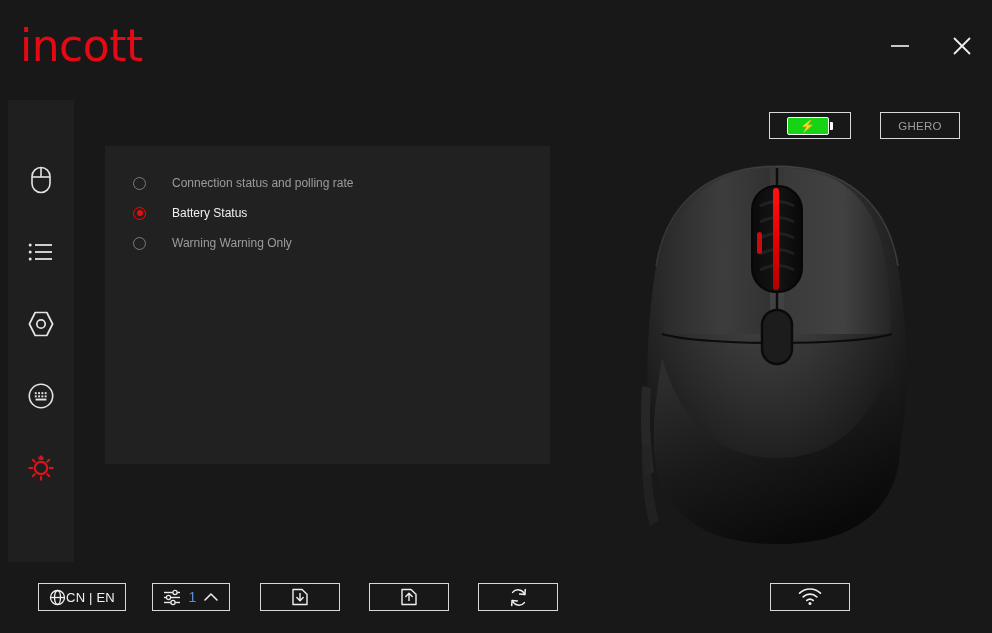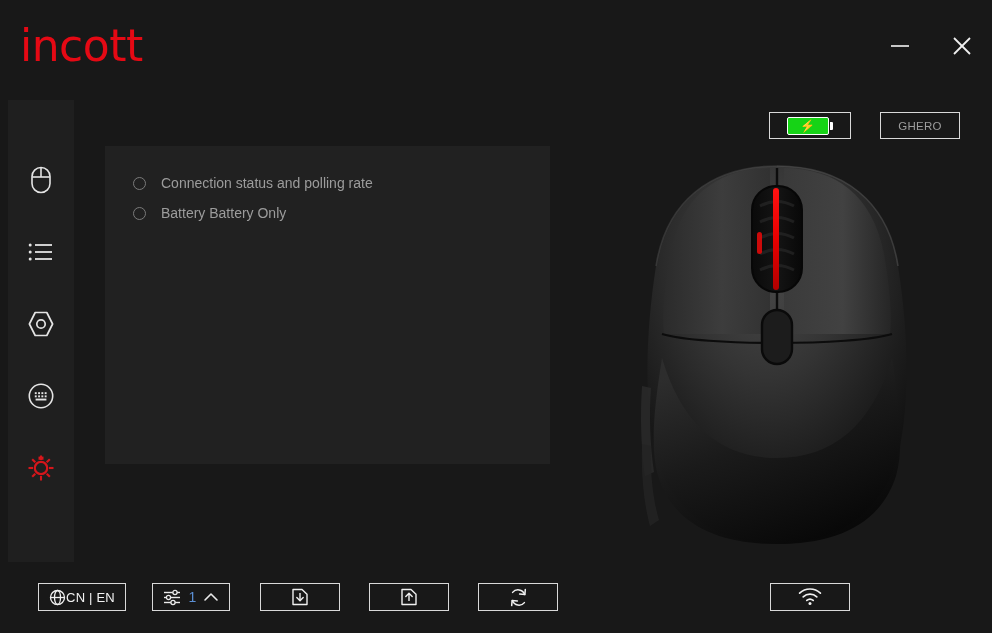--- a/index.html
+++ b/index.html
@@ -85,22 +85,22 @@
   .radio-row.selected .radio-mark::after {
     content: "";
     position: absolute;
     left: 50%; top: 50%;
     width: 6px; height: 6px;
     margin: -3px 0 0 -3px;
     border-radius: 50%;
     background: #e01010;
   }
   .radio-label {
-    margin-left: 15px;
-    font-size: 14px;
+    margin-left: 26px;
+    font-size: 12px;
     color: #9c9c9c;
     line-height: 1;
     white-space: nowrap;
   }
   .radio-row.selected .radio-label { color: #f0f0f0; }
 
   
   #device-area {
     position: absolute; left: 560px; top: 100px;
     width: 432px; height: 462px;
@@ -271,24 +271,28 @@
   </div>
 
   <div id="content-panel">
     <div id="radio-group">
 
       <div class="radio-row">
         <span class="radio-mark"></span>
         <span class="radio-label">Connection status and polling rate</span>
       </div>
 
+      <div class="radio-row selected">
+        <span class="radio-mark"></span>
+        <span class="radio-label">Battery Status</span>
+      </div>
 
       <div class="radio-row">
         <span class="radio-mark"></span>
-        <span class="radio-label">Battery Battery Only</span>
+        <span class="radio-label">Warning Warning Only</span>
       </div>
 
     </div>
   </div>
 
   <div id="device-area">
 
     <div id="status-row">
 
       <div class="status-box" id="battery-box">

